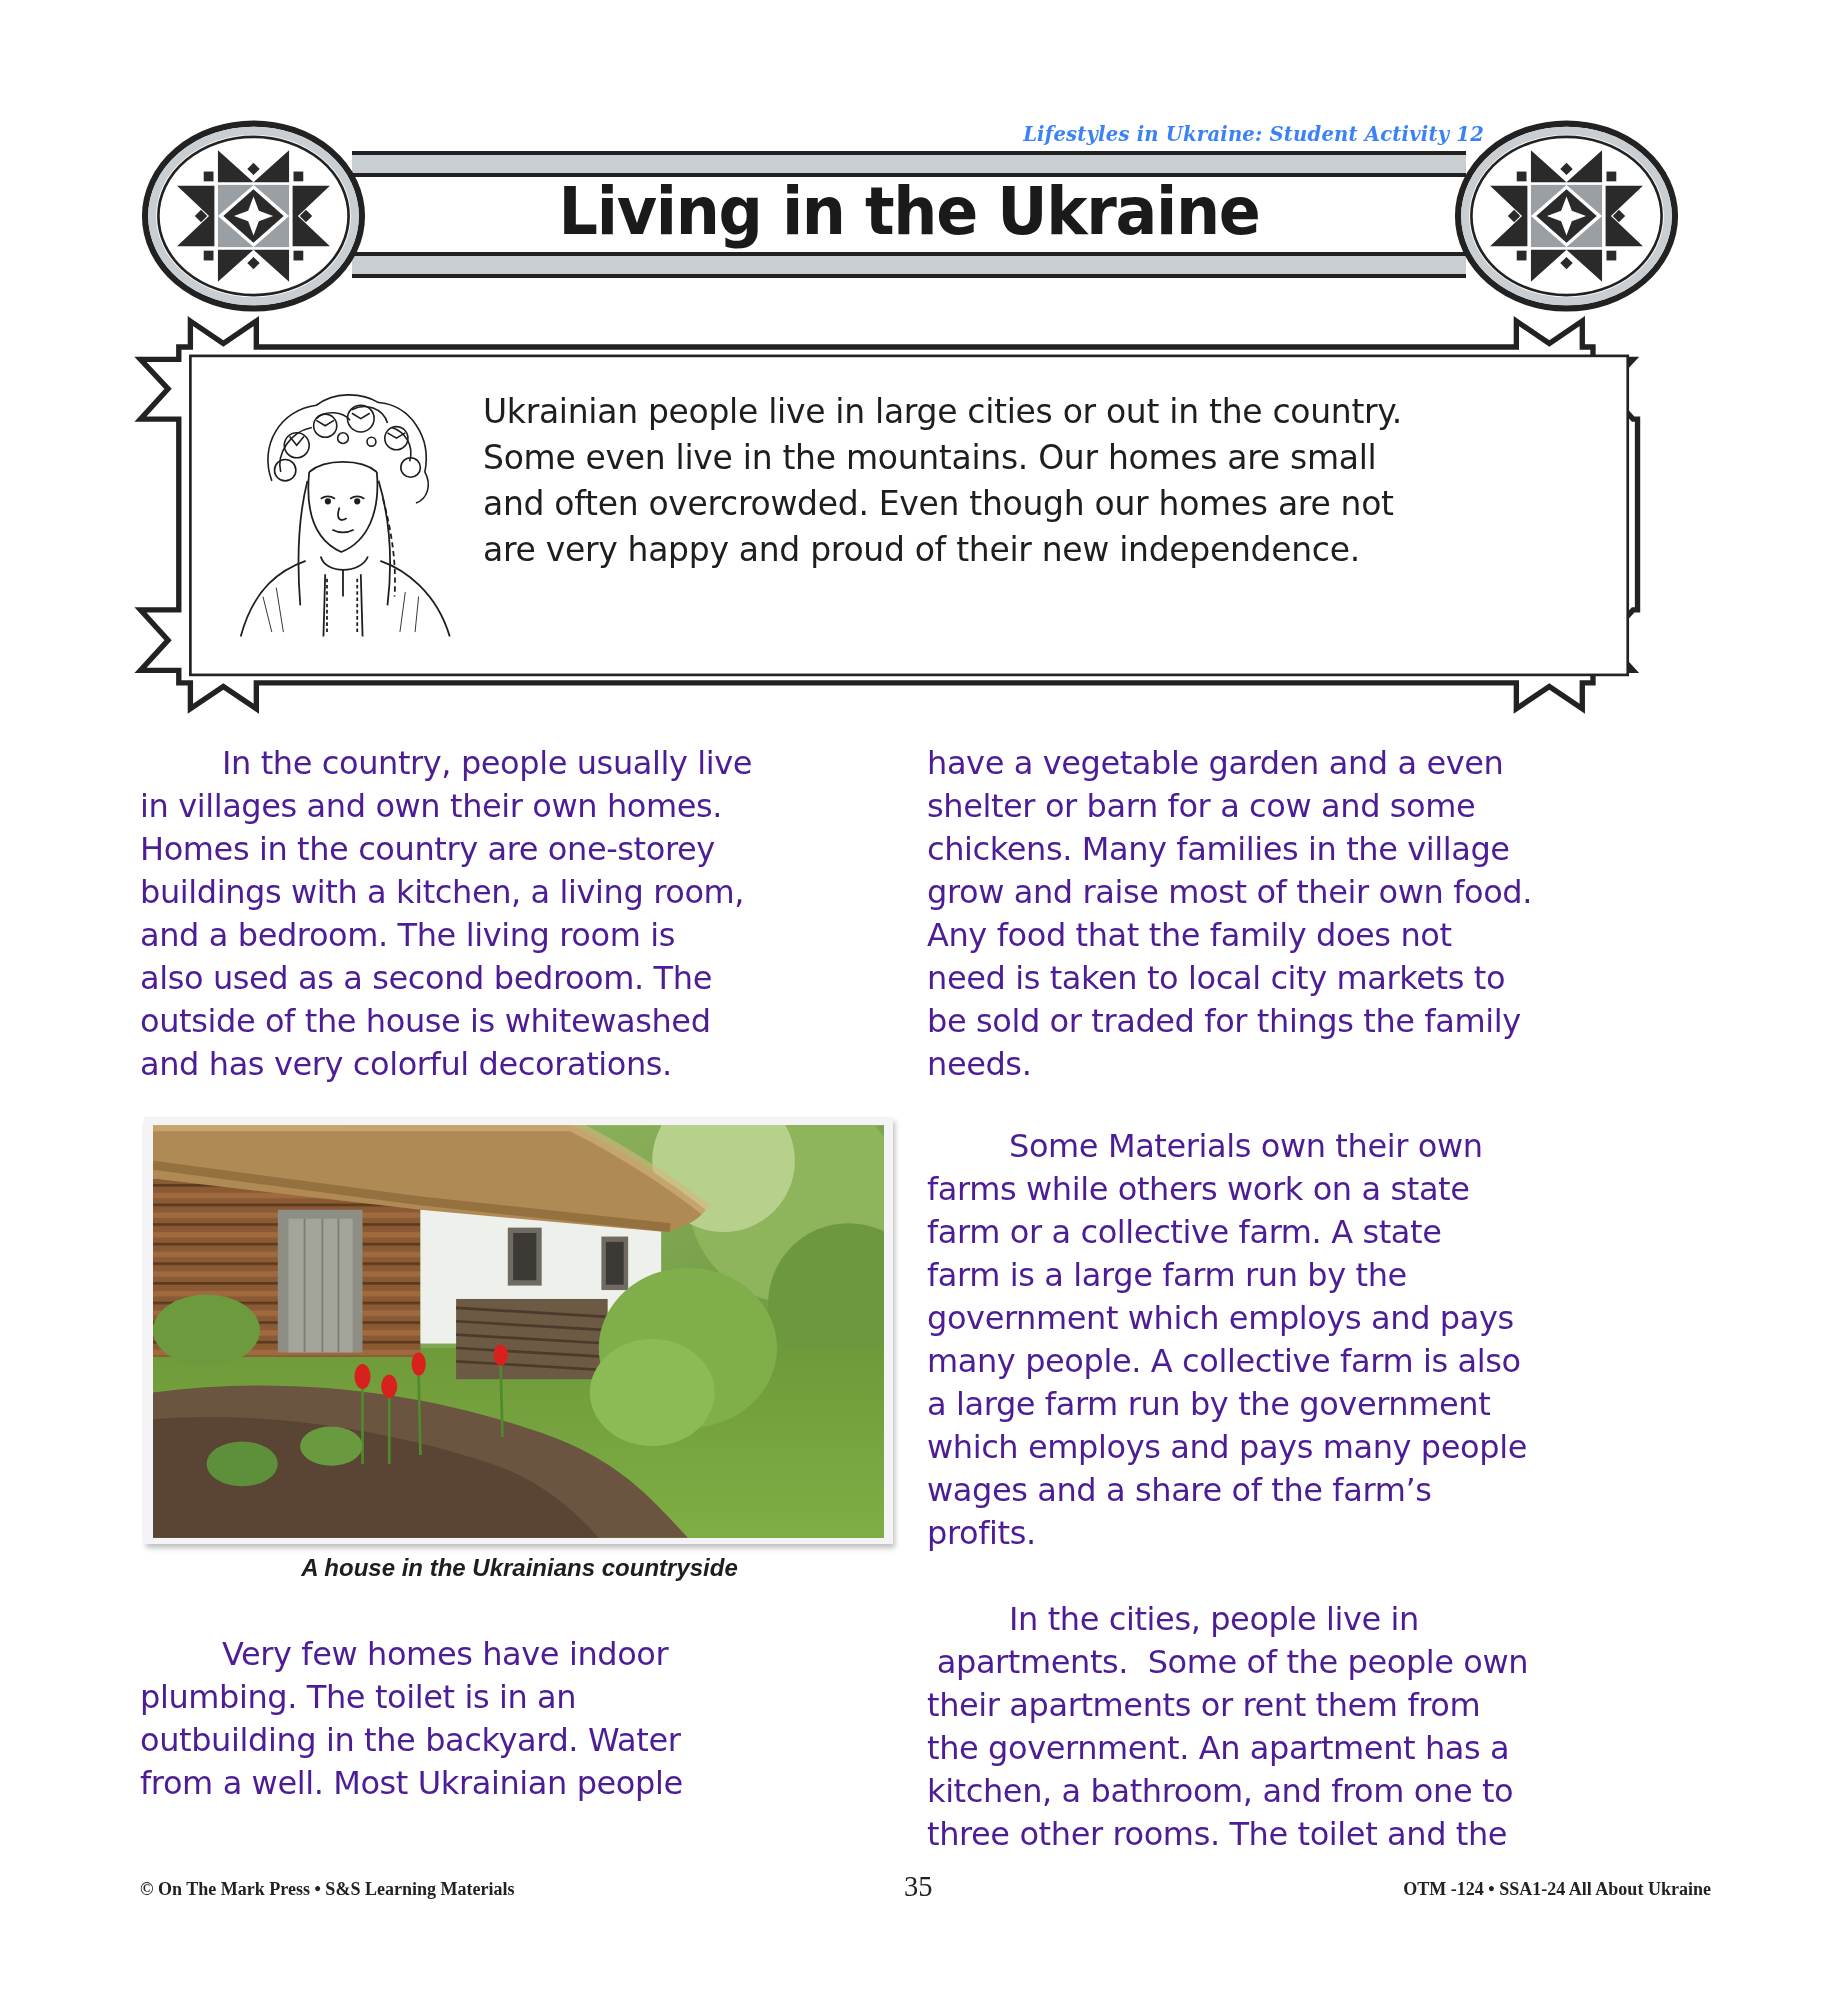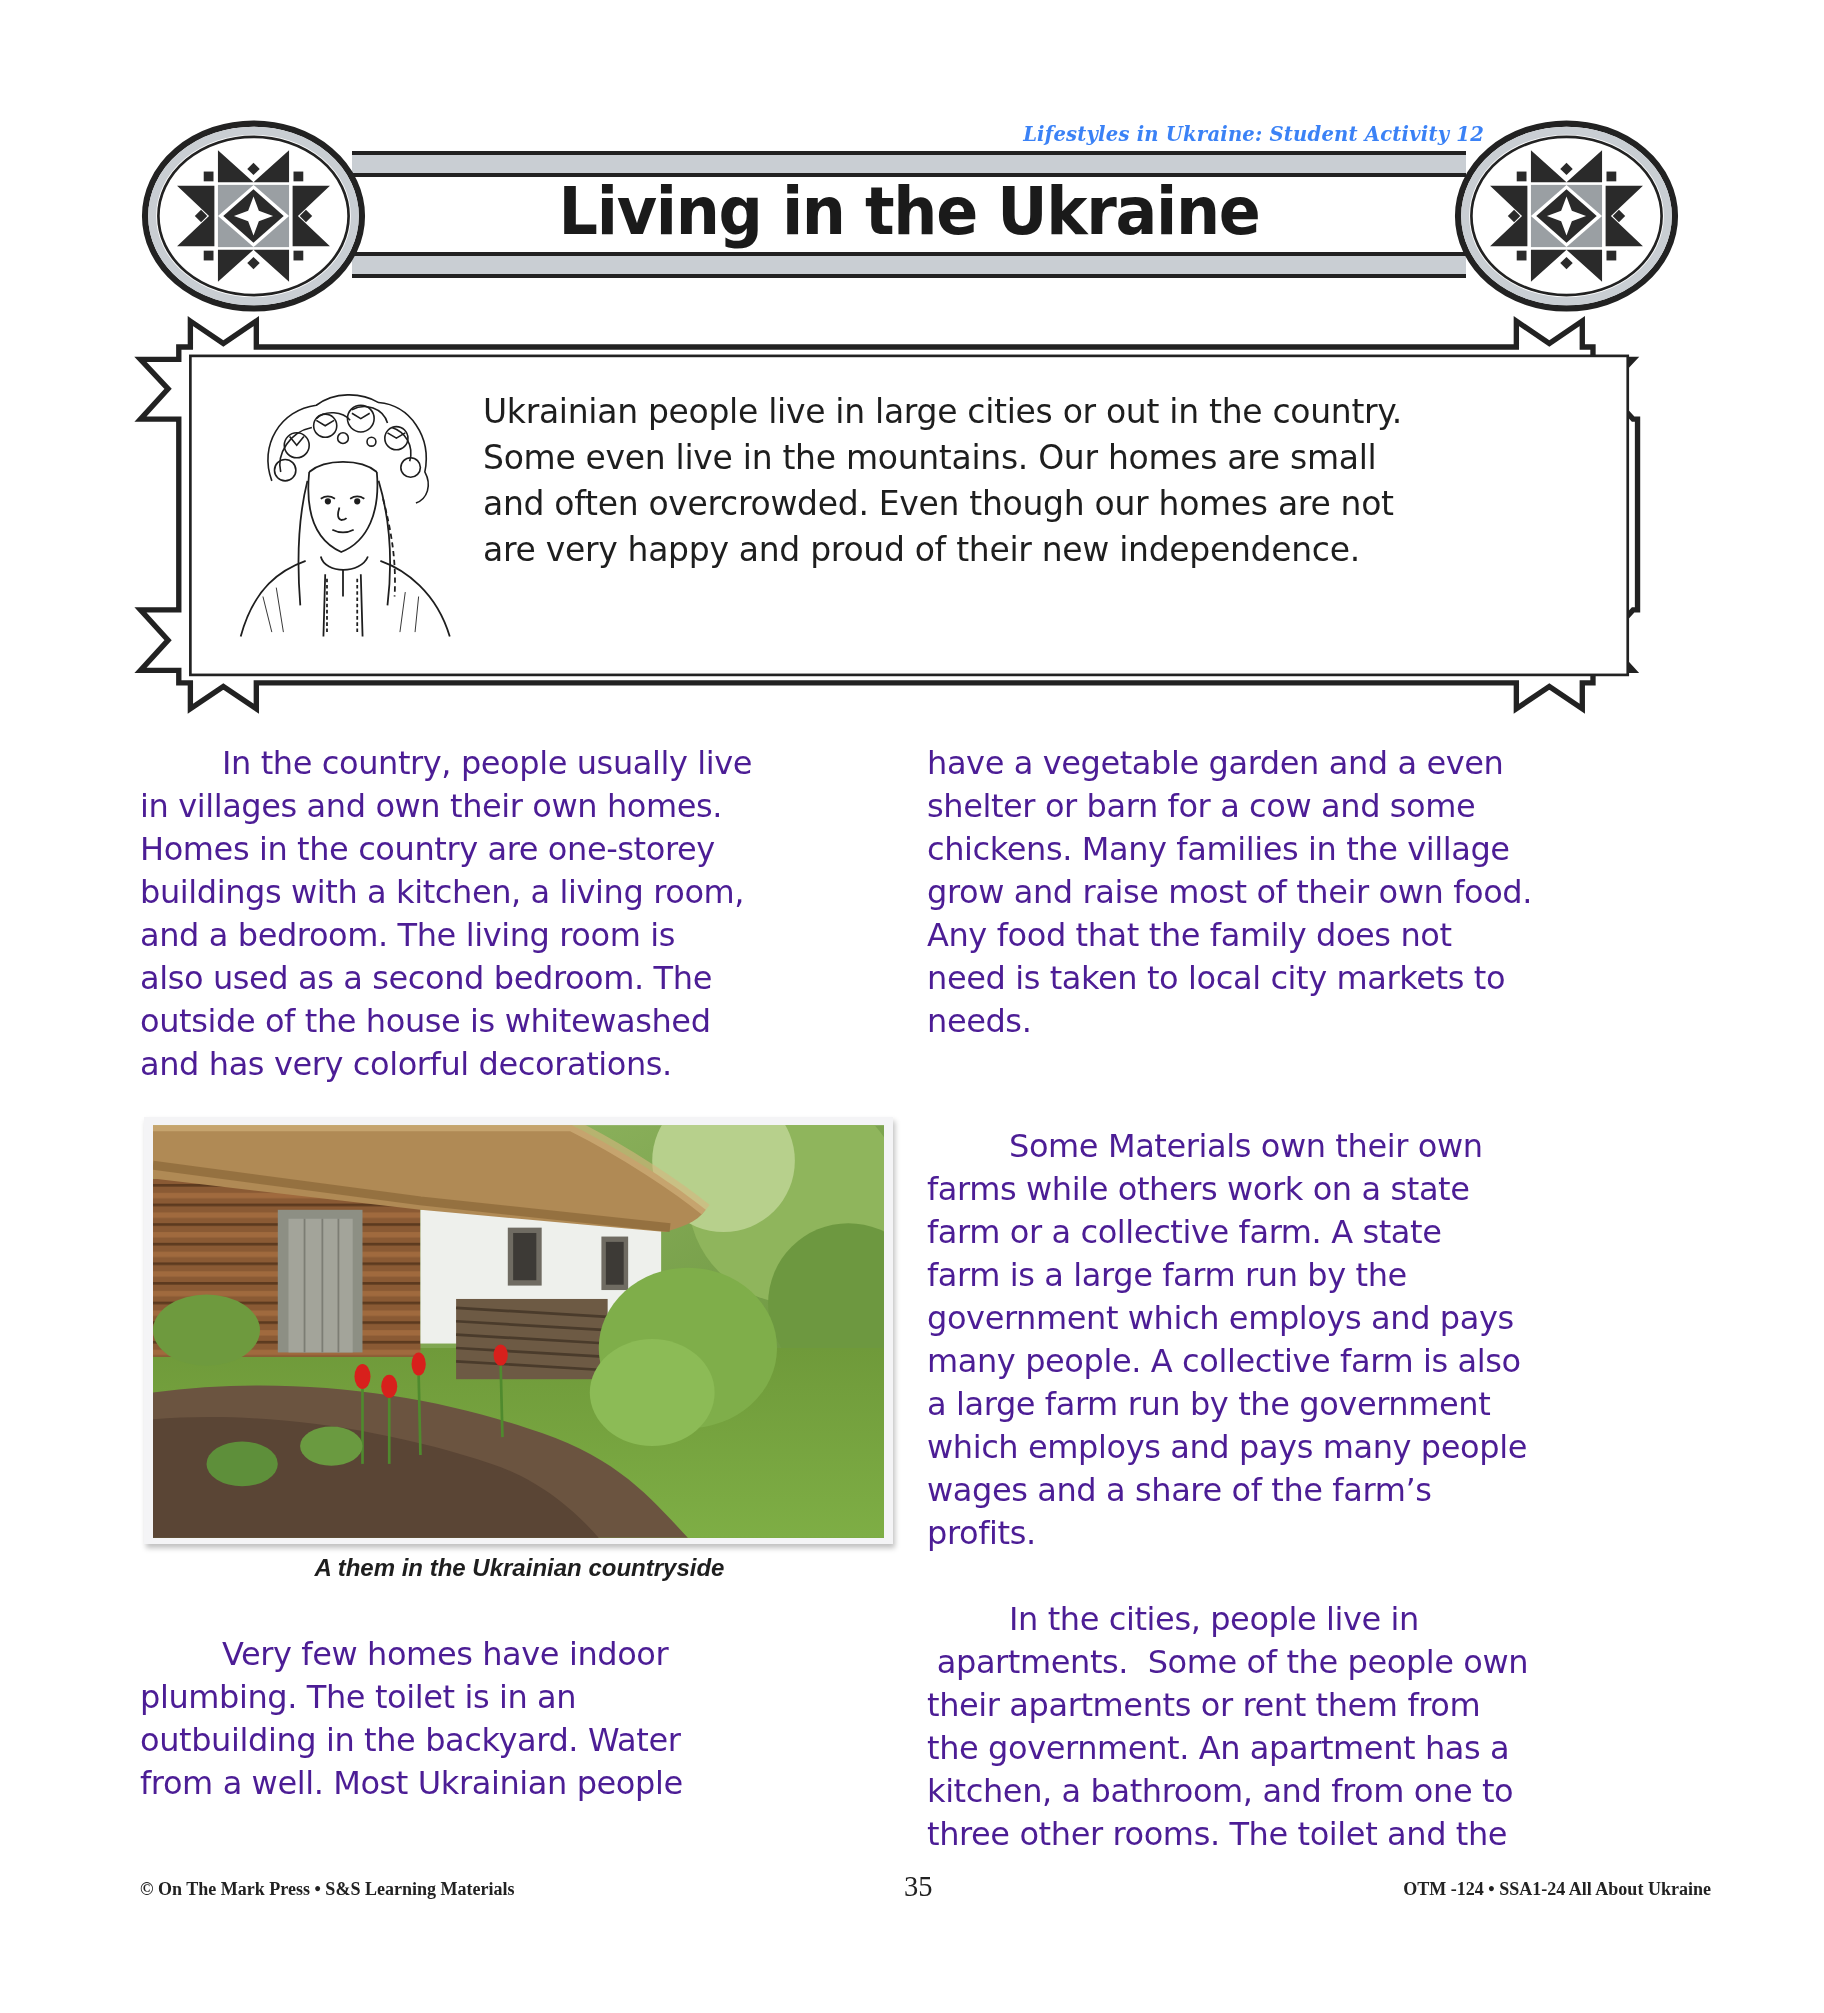--- a/index.html
+++ b/index.html
@@ -240,36 +240,37 @@
     <g stroke="#4f8a2e" stroke-width="3">
       <line x1="235" y1="296" x2="235" y2="380"></line>
         <line x1="265" y1="306" x2="265" y2="380"></line>
       <line x1="298" y1="281" x2="300" y2="370"></line>
         <line x1="390" y1="270" x2="392" y2="350"></line>
     </g>
     <ellipse cx="100" cy="380" rx="40" ry="25" fill="#5e8f3a"></ellipse>
     <ellipse cx="200" cy="360" rx="35" ry="22" fill="#6a9a40"></ellipse>
   </svg>
 </div>
-<div class="abs caption">A them in the Ukrainian countryside</div>
+<div class="abs caption">A house in the Ukrainians countryside</div>
 
 <div class="abs col col-left-b">
   <p class="indent">Very few homes have indoor</p>
   <p>plumbing.  The toilet is in an</p>
   <p>outbuilding in the backyard.  Water</p>
   <p>from a well.  Most Ukrainian people</p>
 </div>
 
 <div class="abs col col-right-a">
   <p>have a vegetable garden and a even</p>
   <p>shelter or barn for a cow and some</p>
   <p>chickens.  Many families in the village</p>
   <p>grow and raise most of their own food.</p>
   <p>Any food that the family does not</p>
   <p>need is taken to local city markets to</p>
+  <p>be sold or traded for things the family</p>
   <p>needs.</p>
 </div>
 
 <div class="abs col col-right-b">
   <p class="indent">Some Materials own their own</p>
   <p>farms while others work on a state</p>
   <p>farm or a collective farm.  A state</p>
   <p>farm is a large farm run by the</p>
   <p>government which employs and pays</p>
   <p>many people.  A collective farm is also</p>

